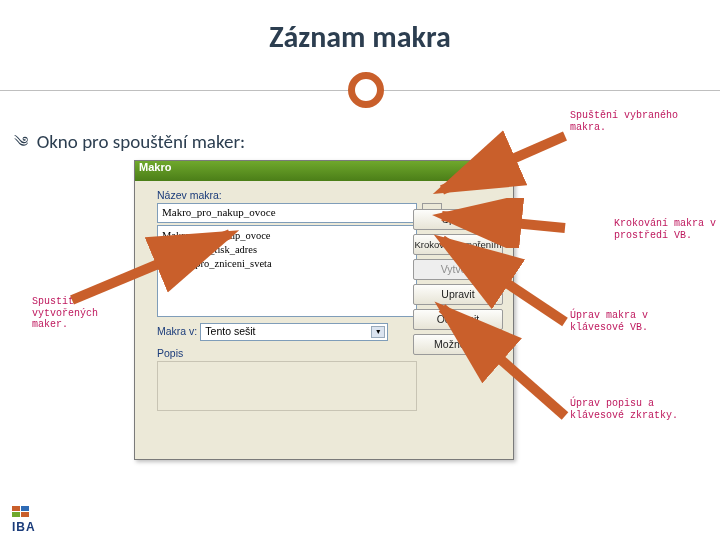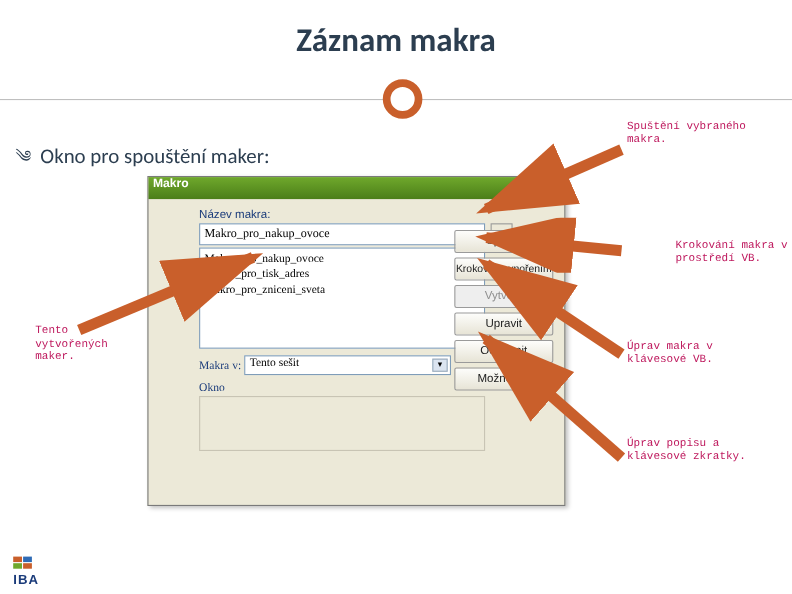--- a/index.html
+++ b/index.html
@@ -70,21 +70,21 @@
   .titlebtn {
     width: 18px; height: 16px;
     background: #d9e7c8;
     border: 1px solid #3a5e14;
     margin-left: 2px;
     font-size: 10px;
     text-align: center;
     line-height: 13px;
     color: #2a4010;
   }
-  .dlg-body { padding: 8px 10px 8px 22px; position: relative; height: calc(100% - 20px); margin-left: 24px;}
+  .dlg-body { padding: 8px 10px 8px 22px; position: relative; height: calc(100% - 20px);}
   .lbl { color: #1a3b7a; font-size: 10.5px; display:block; margin-bottom:2px;}
   .namebox {
     width: 260px; height: 20px;
     border: 1px solid #7f9db9;
     background: #fff;
     padding: 2px 4px;
     font-family: Tahoma; font-size: 11px;
     display:inline-block;
     vertical-align: top;
   }
@@ -136,21 +136,21 @@
     border: 1px solid #9a9a9a;
     background: linear-gradient(#fdfdfb,#e7e4d6);
     font-size: 10.5px;
     text-align: center;
     line-height: 19px;
     color: #222;
     border-radius: 2px;
   }
   .dlg-btn.disabled { color: #8f8f8f; background:#eee; }
   .storno-wrap { position:absolute; right:10px; bottom:10px; width:90px;}
-  .row-m { margin-top: 6px; font-family: Liberation Serif, serif;}
+  .row-m { margin-top: 6px;}
   .popis-box {
     width: 260px; height: 50px;
     border: 1px solid #c8c4b4;
     background:#ece9d8;
     margin-top:2px;
   }
 
   
   .annot {
     position: absolute;
@@ -222,36 +222,36 @@
     </div>
 
     <div class="row-m">
       <span class="lbl" style="display:inline;">Makra v:</span>
       <span class="dropdown" style="width:188px;">
         <span>Tento sešit</span>
         <span class="caret">▾</span>
       </span>
     </div>
     <div class="row-m">
-      <span class="lbl">Okno</span>
+      <span class="lbl">Popis</span>
       <div class="popis-box"></div>
     </div>
 
     <div class="btncol">
       <div class="dlg-btn">Spustit</div>
       <div class="dlg-btn" style="font-size:9.5px;">Krokovat s vnořením</div>
       <div class="dlg-btn disabled">Vytvořit</div>
       <div class="dlg-btn">Upravit</div>
       <div class="dlg-btn">Odstranit</div>
       <div class="dlg-btn">Možnosti..</div>
     </div>
   </div>
 </div>
 
-<div class="annot annot-left">Tento vytvořených maker.</div>
+<div class="annot annot-left">Spustit vytvořených maker.</div>
 <div class="annot annot-r1">Spuštění vybraného makra.</div>
 <div class="annot annot-r2">Krokování makra v prostředí VB.</div>
 <div class="annot annot-r3">Úprav makra v klávesové VB.</div>
 <div class="annot annot-r4">Úprav popisu a klávesové zkratky.</div>
 
 <svg class="arrow" style="left:60px; top:222px;" width="190" height="90">
   <defs>
       <marker id="ah1" markerWidth="10" markerHeight="10" refX="8" refY="3" orient="auto">
         <path d="M0,0 L9,3 L0,6 Z" fill="#c95f2b"></path>
       </marker>

